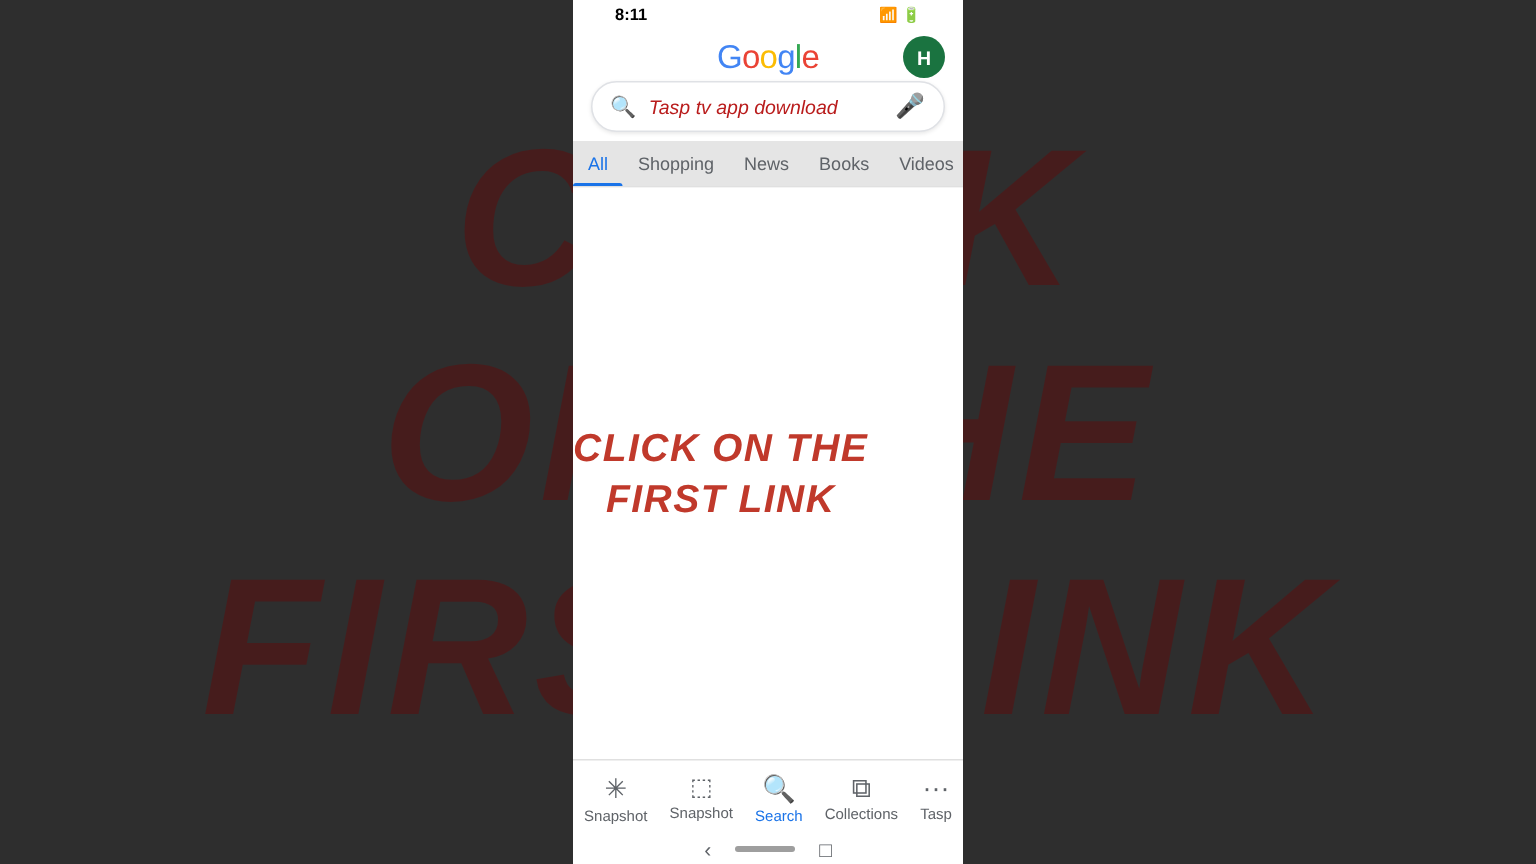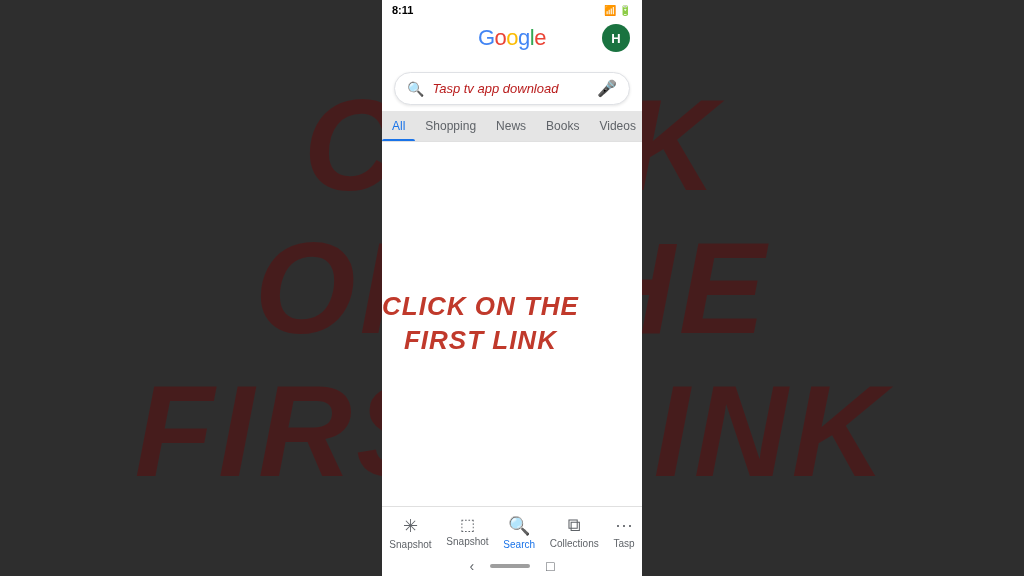--- a/index.html
+++ b/index.html
@@ -47,21 +47,21 @@
       background: #fff;
       z-index: 10;
       display: flex;
       flex-direction: column;
       overflow: hidden;
     }
 
     
     .status-bar {
       background: #fff;
-      padding: 4px 10px 2px;
+      padding: 4px 28px 2px;
       display: flex;
       justify-content: space-between;
       align-items: center;
       font-size: 11px;
       font-weight: bold;
     }
     .status-time {
       font-size: 11px;
       font-weight: 600;
       color: #000;
@@ -73,21 +73,21 @@
       font-size: 10px;
       color: #000;
     }
 
     
     .google-header {
       background: #fff;
       padding: 6px 12px;
       display: flex;
       flex-direction: column;
-      gap: 20px;
+      gap: 2px;
     }
 
     .google-logo {
       text-align: center;
       font-size: 22px;
       font-weight: 400;
       letter-spacing: -0.5px;
     }
     .g-blue { color: #4285F4; }
     .g-red { color: #EA4335; }

